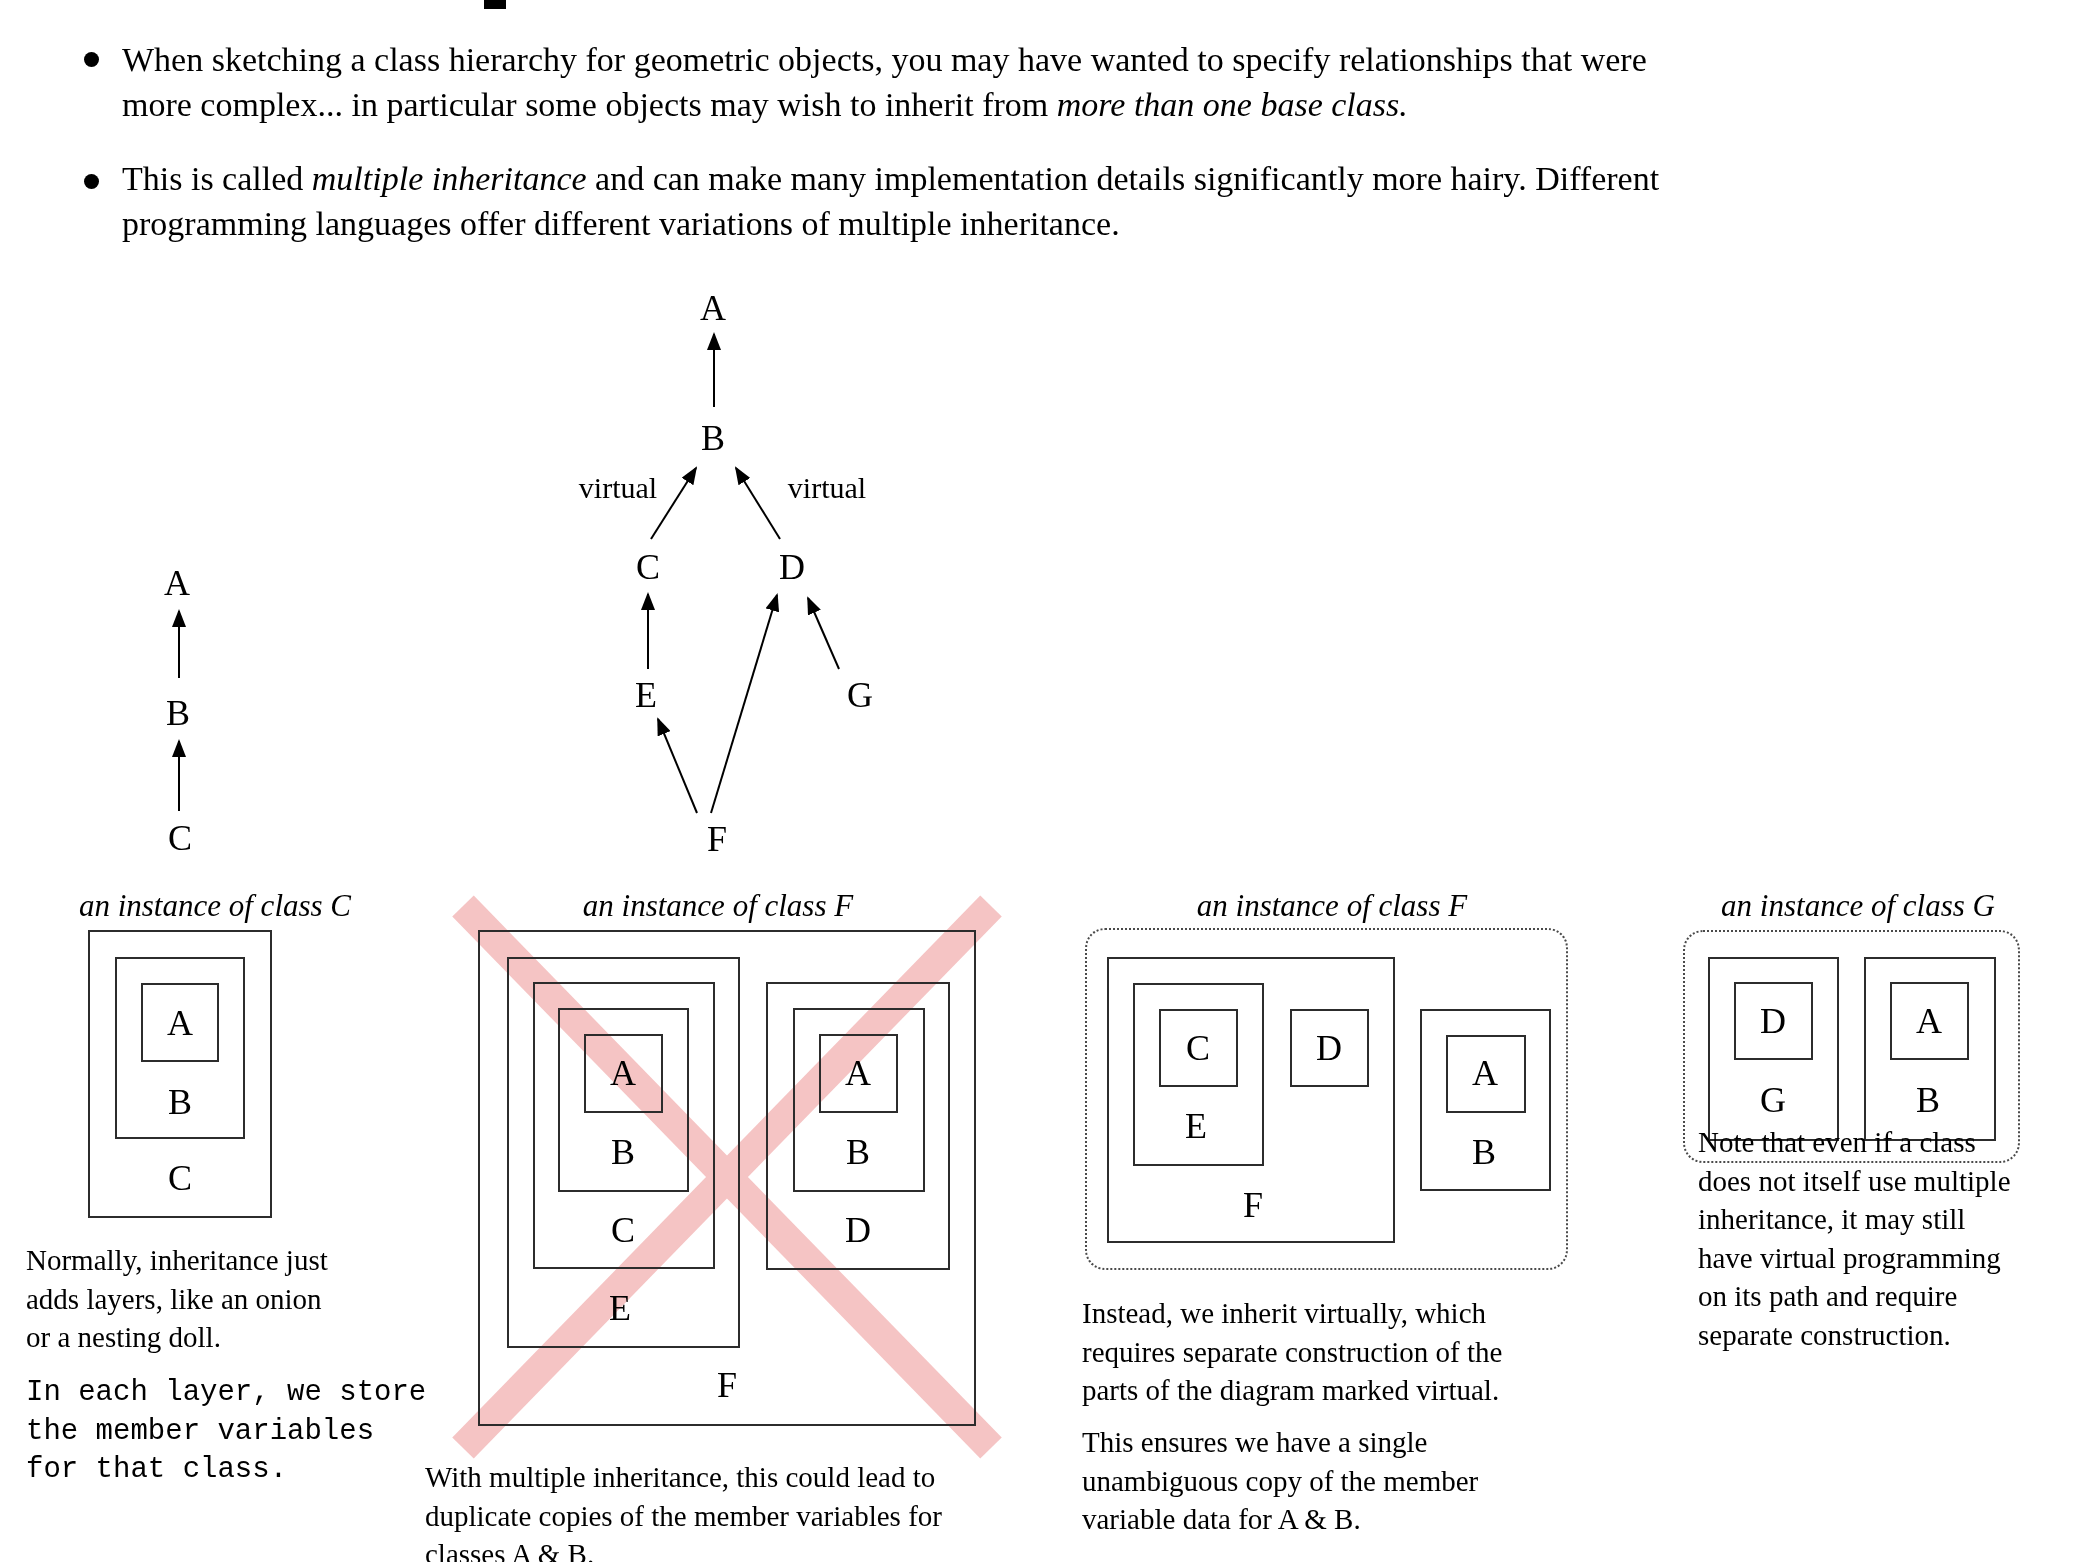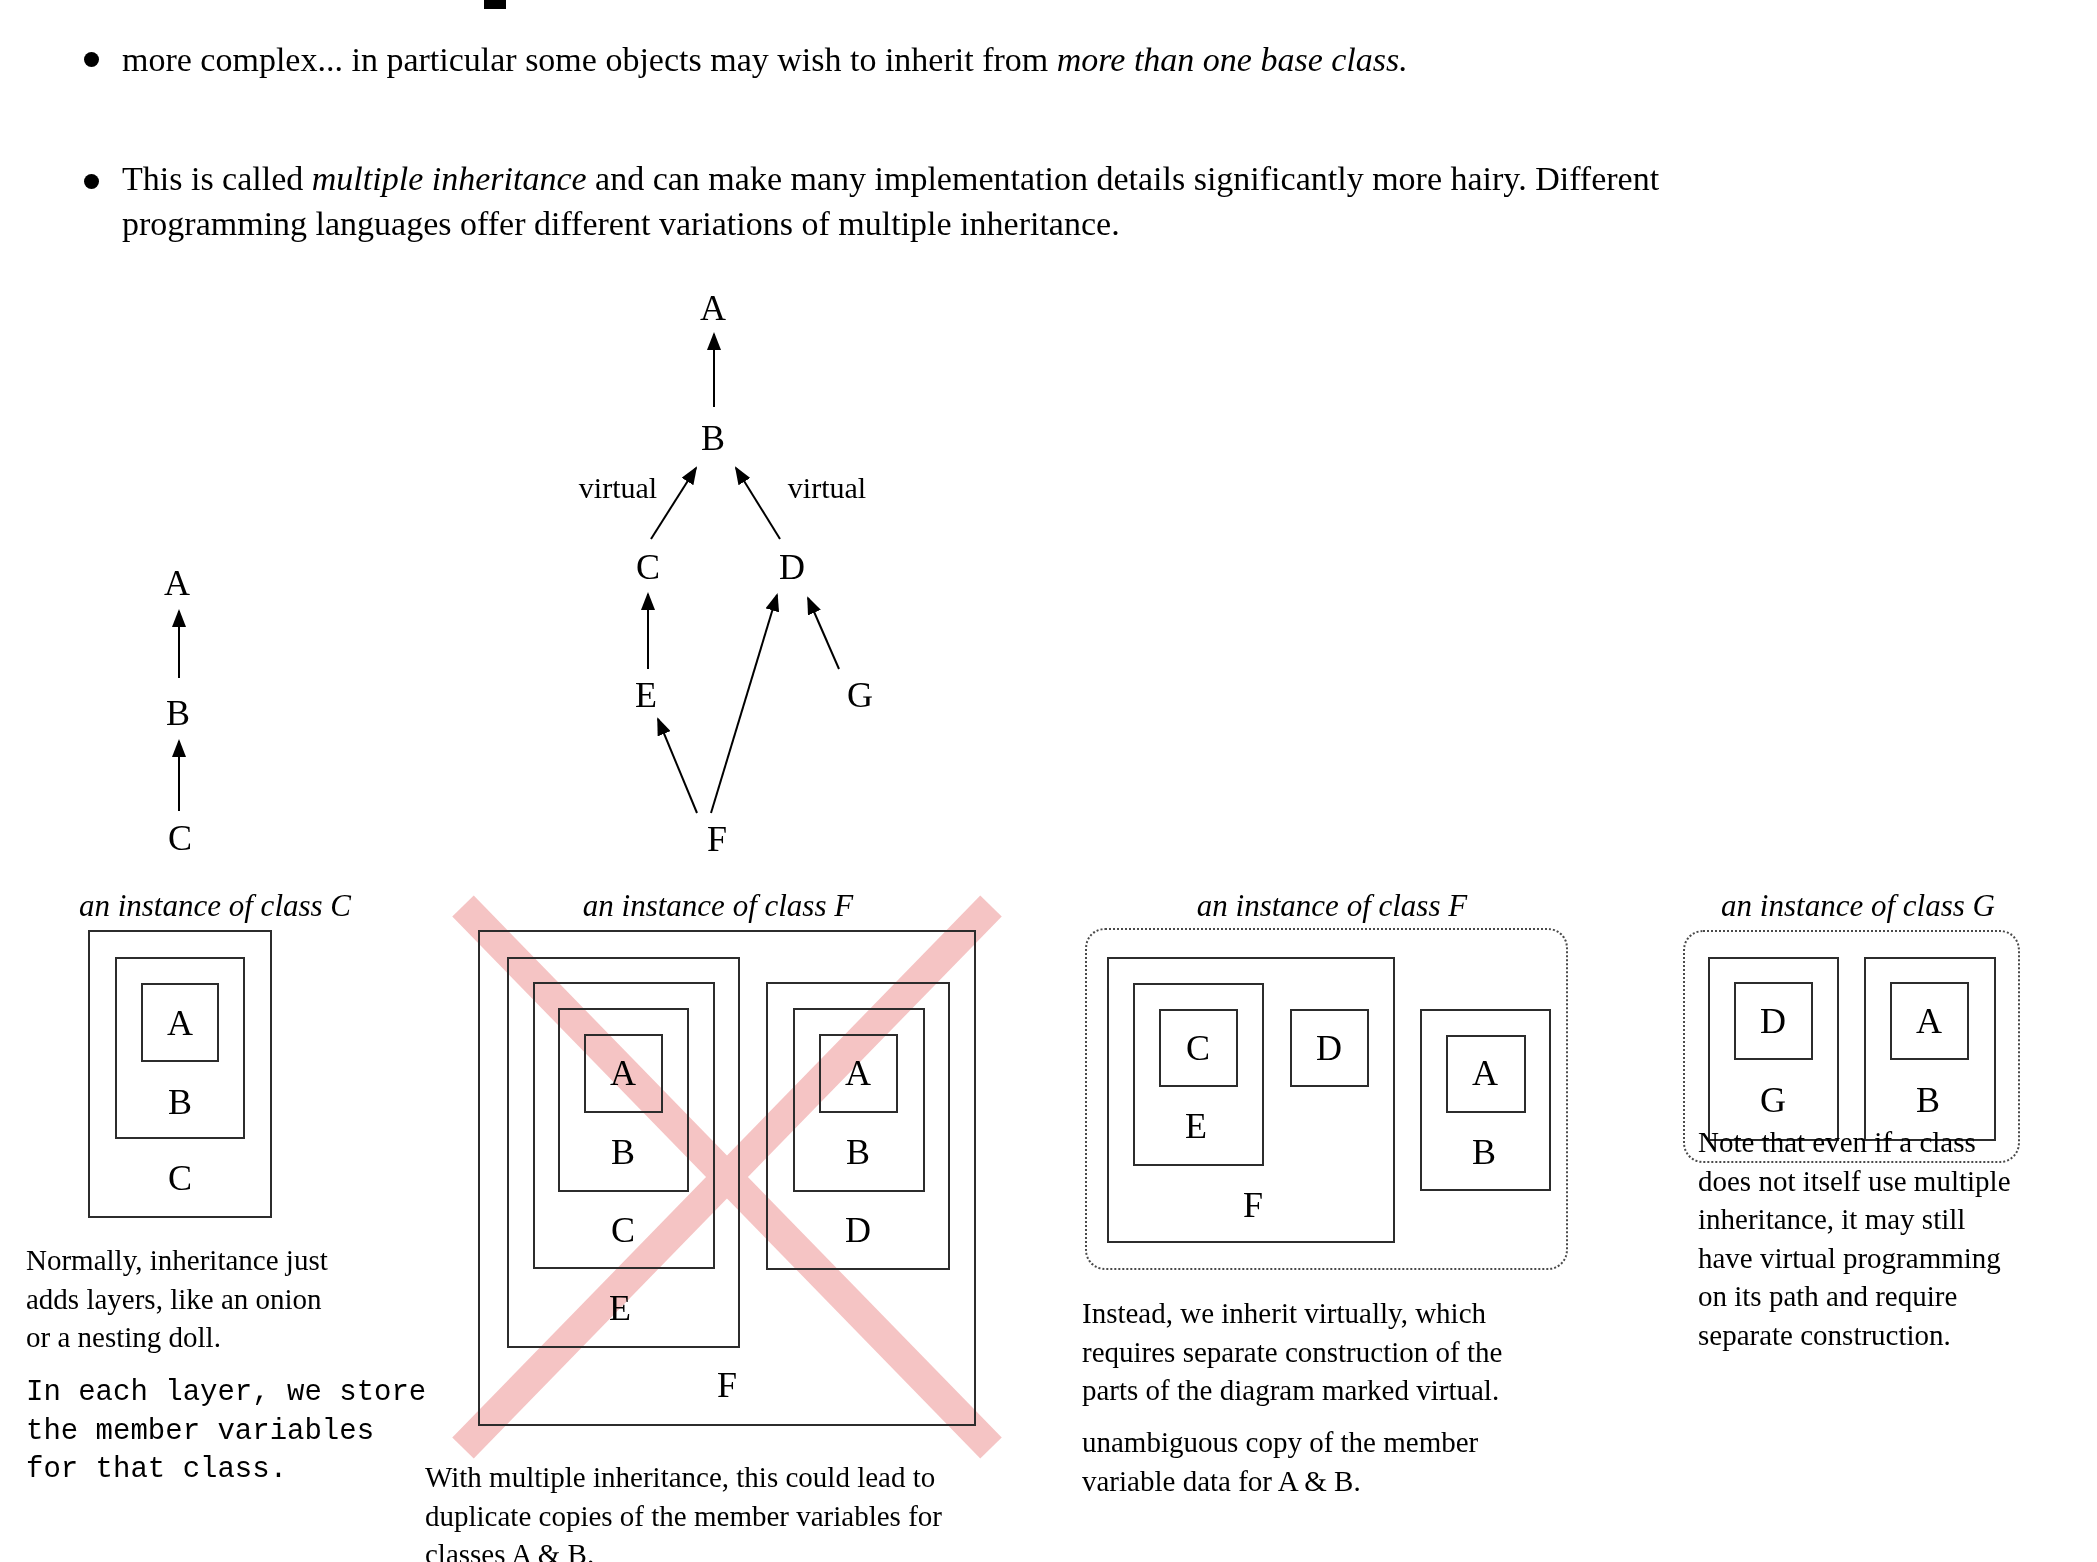--- a/index.html
+++ b/index.html
@@ -46,20 +46,21 @@
     <line class="edge" x1="697" y1="813" x2="658" y2="719" marker-end="url(#ah)"></line>
     <line class="edge" x1="711" y1="813" x2="777" y2="595" marker-end="url(#ah)"></line>
     <line class="edge" x1="839" y1="669" x2="808" y2="598" marker-end="url(#ah)"></line>
 
     <line class="edge" x1="179" y1="678" x2="179" y2="611" marker-end="url(#ah)"></line>
     <line class="edge" x1="179" y1="811" x2="179" y2="741" marker-end="url(#ah)"></line>
   </svg>
 
   <div class="bullet-dot" style="left:84px;top:52px;"></div>
   <div class="bullet-text" style="left:122px;top:37px;">
+    <div><span>When sketching a class hierarchy for geometric objects, you may have wanted to specify relationships that were</span></div>
     <div><span>more complex... in particular some objects may wish to inherit from </span><span class="ital">more than one base class.</span></div>
   </div>
   <div class="bullet-dot" style="left:84px;top:174px;"></div>
   <div class="bullet-text" style="left:122px;top:156px;">
     <div><span>This is called </span><span class="ital">multiple inheritance</span><span> and can make many implementation details significantly more hairy. Different</span></div>
     <div>programming languages offer different variations of multiple inheritance.</div>
   </div>
 
   <div>
     <span class="letter" style="left:713px;top:308px;">A</span>
@@ -153,20 +154,21 @@
     <div class="pline">With multiple inheritance, this could lead to</div>
     <div class="pline">duplicate copies of the member variables for</div>
     <div class="pline">classes A &amp; B.</div>
   </div>
   <div class="para" style="left:1082px;top:1294px;">
     <div class="pline">Instead, we inherit virtually, which</div>
     <div class="pline">requires separate construction of the</div>
     <div class="pline">parts of the diagram marked virtual.</div>
   </div>
   <div class="para" style="left:1082px;top:1423px;">
+    <div class="pline">This ensures we have a single</div>
     <div class="pline">unambiguous copy of the member</div>
     <div class="pline">variable data for A &amp; B.</div>
   </div>
   <div class="para" style="left:1698px;top:1123px;">
     <div class="pline">Note that even if a class</div>
     <div class="pline">does not itself use multiple</div>
     <div class="pline">inheritance, it may still</div>
     <div class="pline">have virtual programming</div>
     <div class="pline">on its path and require</div>
     <div class="pline">separate construction.</div>

